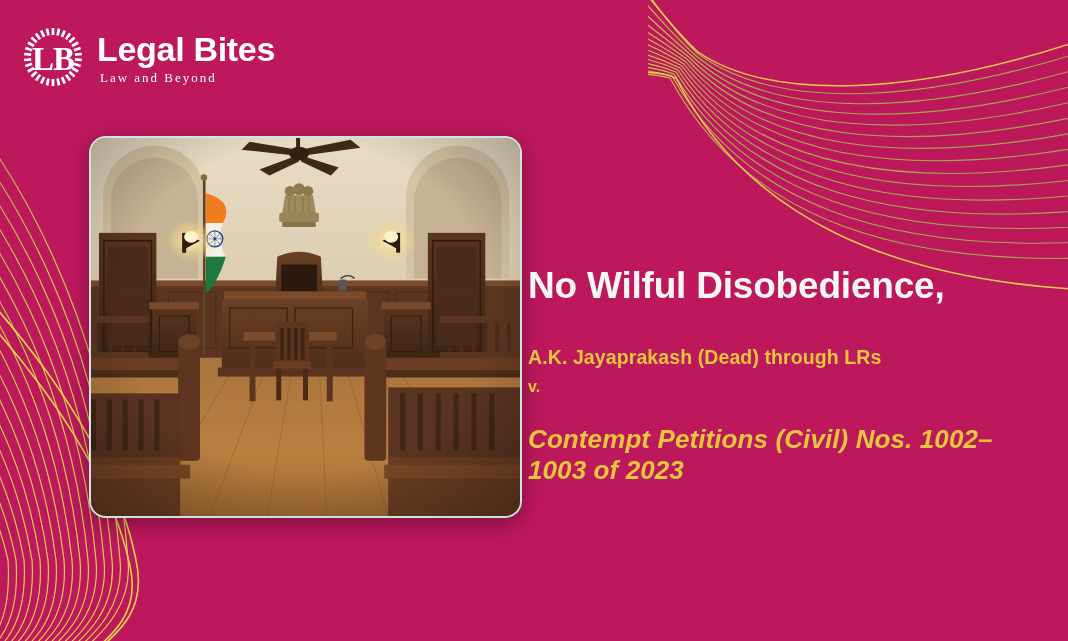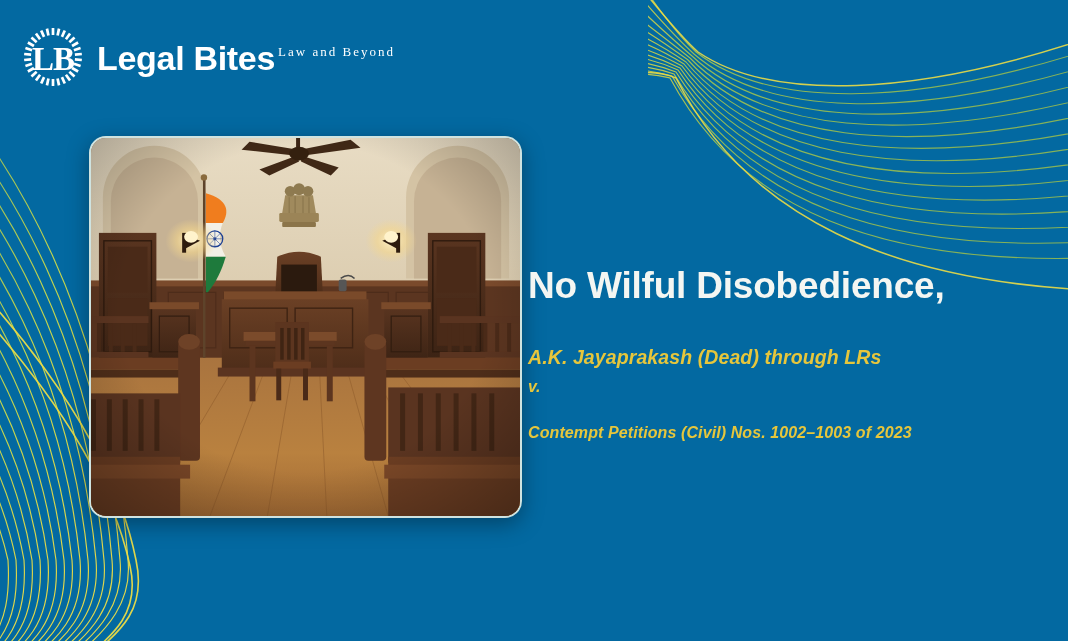--- a/index.html
+++ b/index.html
@@ -5,32 +5,32 @@
   * { margin:0; padding:0; box-sizing:border-box; }
   html,body { background:#0f4744; }
   body {
     width:1068px; height:641px;
     font-family:"Liberation Sans", sans-serif;
     overflow:hidden; position:relative;
   }
   #stage {
     position:absolute; inset:0;
     width:1068px; height:641px;
-    background:#0369a1;
+    background:#be185d;
     overflow:hidden;
   }
   
   .deco { position:absolute; pointer-events:none; }
   #deco-left  { left:-40px;  top:0;  width:420px;  height:641px; }
   #deco-right { right:0;     top:-10px; width:420px; height:420px; }
 
   
   #logo { position:absolute; left:22px; top:26px; display:flex; align-items:center; gap:13px; }
   #logo-mark { width:62px; height:62px; position:relative; flex:0 0 auto; }
-  #logo-text { display:flex; flex-direction:row; justify-content:center; padding-top:2px;}
+  #logo-text { display:flex; flex-direction:column; justify-content:center; padding-top:2px;}
   #brand-name {
     font-size:34px; font-weight:bold; color:#FFFFFF;
     letter-spacing:-0.3px; line-height:1.02;
   }
   #brand-tag {
     font-family:"Liberation Serif", serif;
     font-size:13px; color:#FFFFFF; letter-spacing:2.0px;
     margin-top:4px; margin-left:3px; line-height:1;
   }
 
@@ -48,27 +48,27 @@
 
   
   #content { position:absolute; left:528px; top:262px; width:520px; }
   #headline {
     color:#F4F6F2; font-size:37px; font-weight:bold;
     line-height:1.30; letter-spacing:-0.2px;
   }
   #headline .l2 { display:block; }
   #case-block { margin-top:32px; }
   .case-line {
-    color:#E6C63C; font-size:19.5px; font-style:italic;
+    color:#E6C63C; font-size:19.5px; 
     font-weight:bold; line-height:1.62; letter-spacing:.1px;
   }
   .case-line.vs { font-size:16px; }
   #citation {
     margin-top:24px;
-    color:#E6C63C; font-size:16px; font-style:italic;
+    color:#E6C63C; font-size:26px; font-style:italic;
     font-weight:bold; letter-spacing:.1px;
   }
 </style>
 </head>
 <body>
 
 <div id="stage">
 
   <svg id="deco-left" class="deco" viewBox="0 0 420 641" preserveAspectRatio="none">
     <defs>

